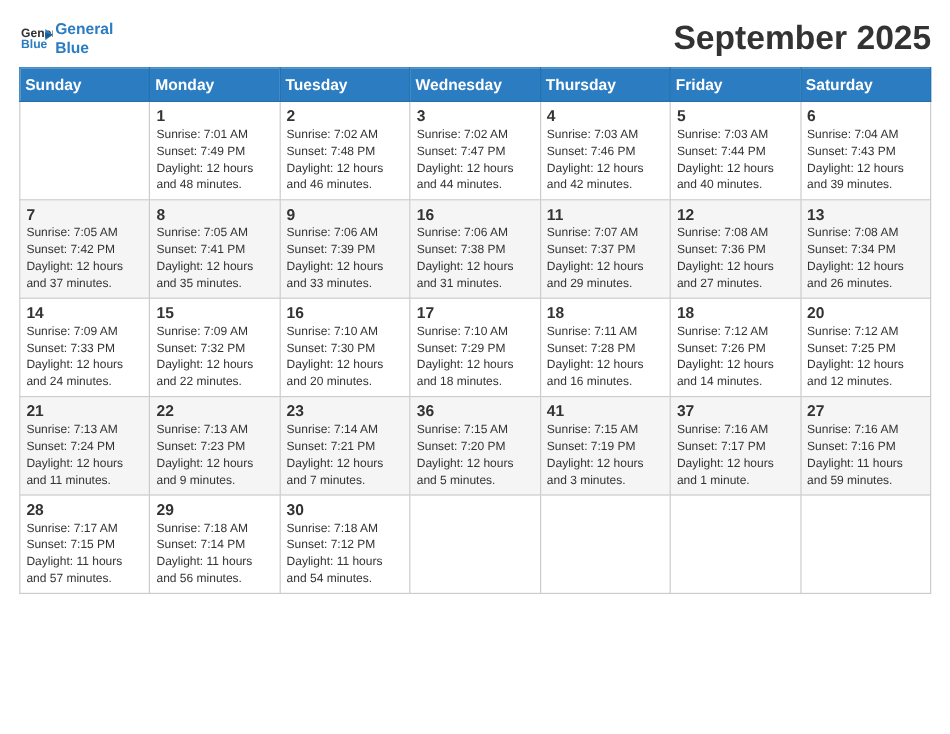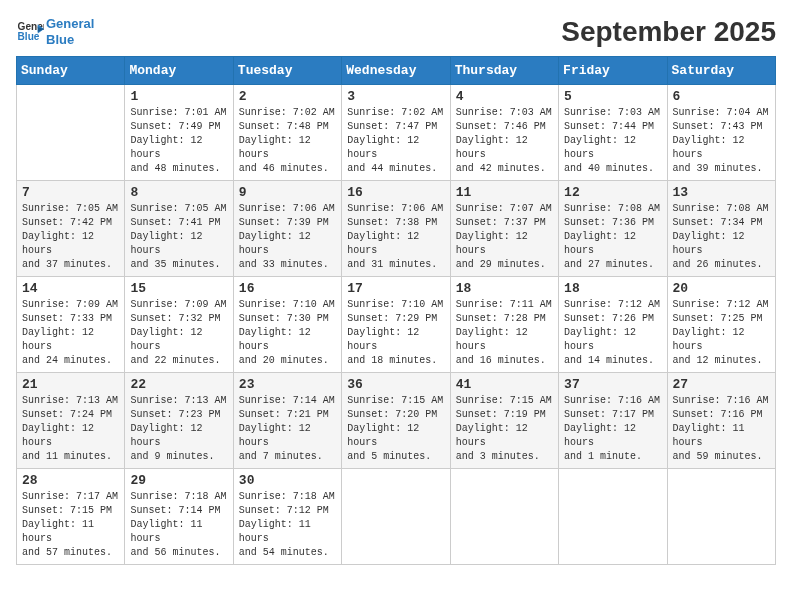--- a/index.html
+++ b/index.html
@@ -43,21 +43,20 @@
       color: #333;
     }
     .location-title {
       font-size: 14px;
       color: #555;
     }
     table {
       width: 100%;
       border-collapse: collapse;
       border: 1px solid #ccc;
-      font-family: Liberation Mono, monospace;
     }
     thead tr th {
       background-color: #2b7cc1;
       color: #fff;
       font-size: 13px;
       padding: 6px 4px;
       text-align: left;
       border: 1px solid #2272b0;
     }
     tbody tr td {

